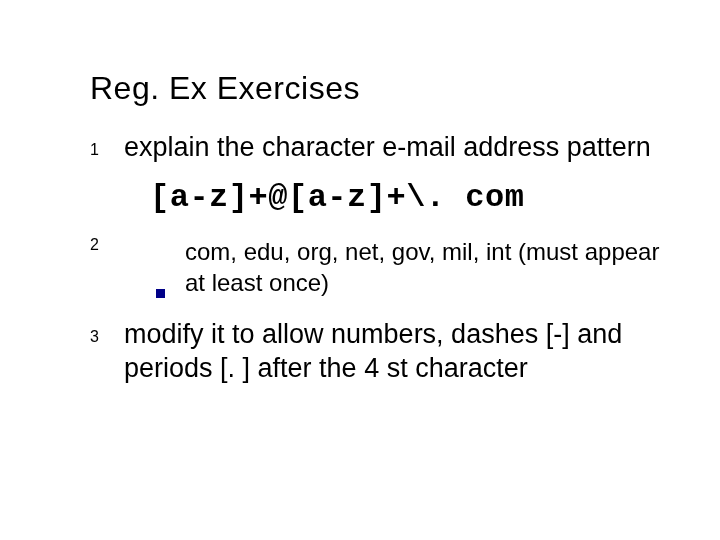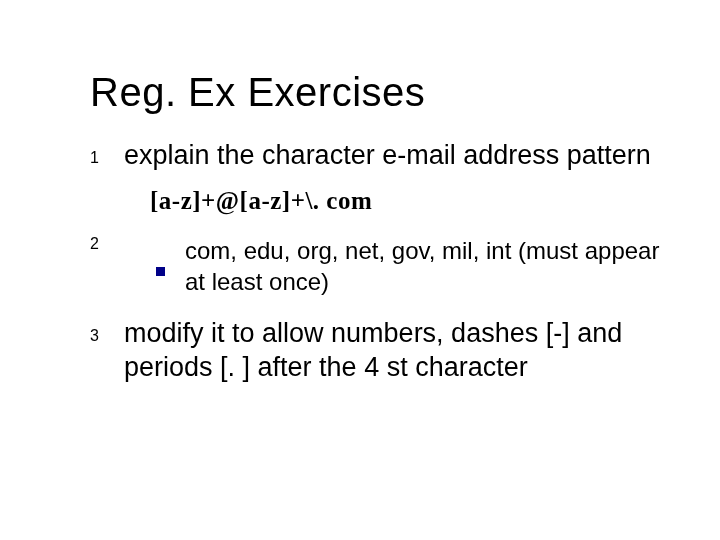--- a/index.html
+++ b/index.html
@@ -12,21 +12,21 @@
     color: #000000;
     overflow: hidden;
   }
   .slide {
     box-sizing: border-box;
     width: 720px;
     height: 540px;
     padding: 70px 60px 0 90px;
   }
   .title {
-    font-size: 40px;
+    font-size: 32px;
     font-weight: 400;
     margin: 0 0 24px 0;
     letter-spacing: 0.5px;
   }
   ol.top {
     list-style: none;
     margin: 0;
     padding: 0;
   }
   ol.top > li {
@@ -39,34 +39,34 @@
     min-width: 34px;
     padding-top: 10px;
     flex: 0 0 34px;
   }
   ol.top > li > .body {
     font-size: 27px;
     line-height: 1.25;
     flex: 1 1 auto;
   }
   .code-block {
-    font-family: Liberation Serif, serif;
+    font-family: Liberation Mono, monospace;
     font-weight: bold;
-    font-size: 25px;
+    font-size: 32px;
     margin: 8px 0 10px 60px;
     letter-spacing: 0.5px;
   }
   ul.sub {
     list-style: none;
     margin: 10px 0 0 0;
     padding: 0;
   }
   ul.sub > li {
     display: flex;
-    align-items: center;
+    align-items: flex-end;
     margin-left: 32px;
     margin-bottom: 6px;
   }
   ul.sub > li > .sq {
     width: 9px;
     height: 9px;
     background: #000088;
     margin-top: 11px;
     margin-right: 20px;
     flex: 0 0 9px;

